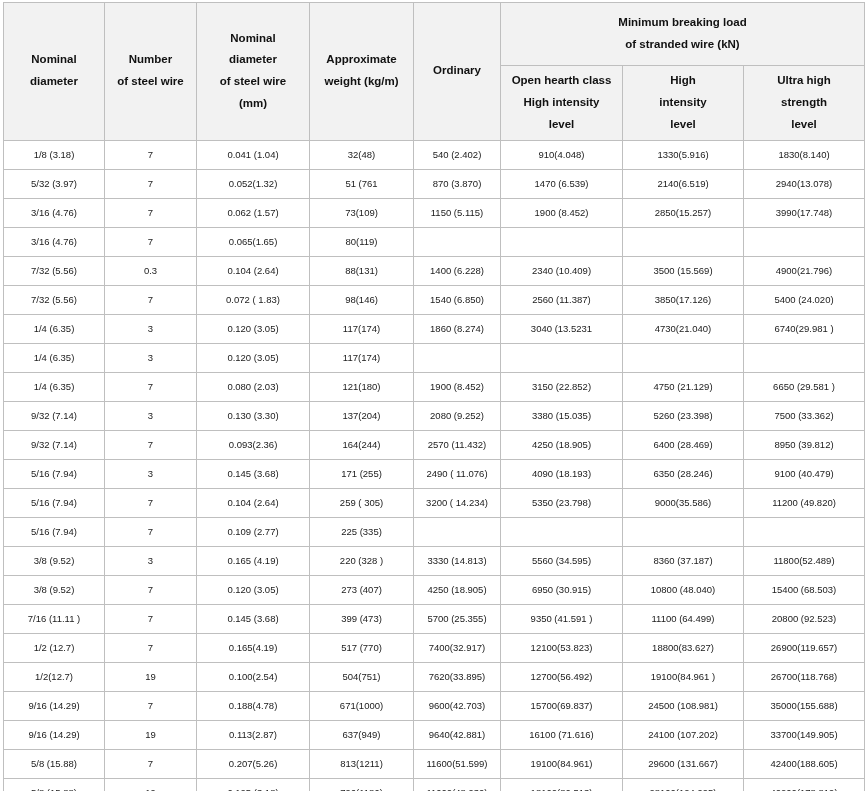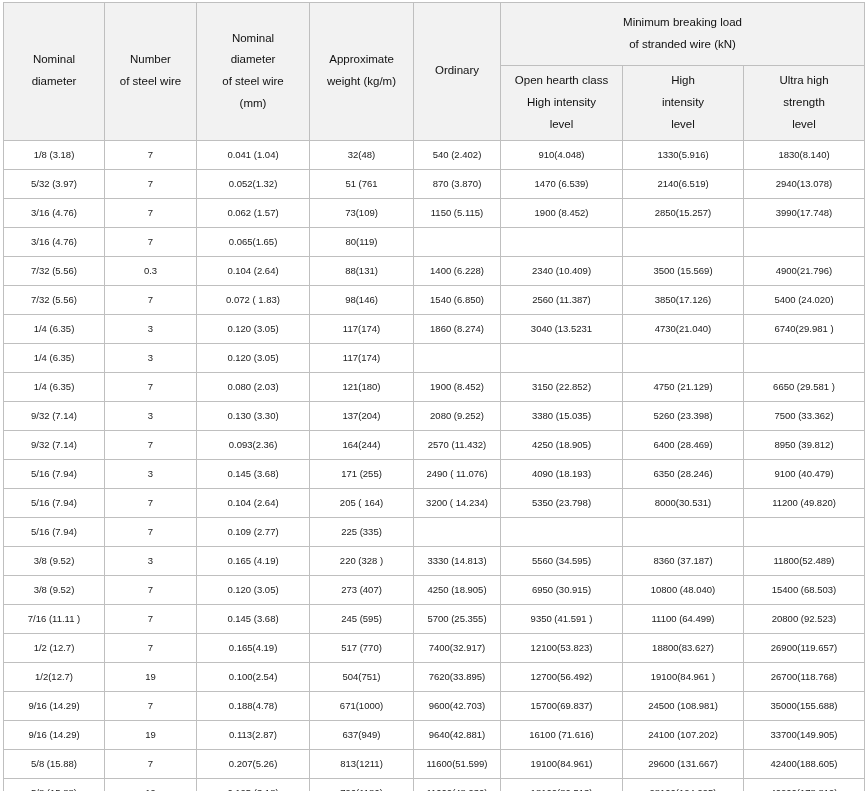--- a/index.html
+++ b/index.html
@@ -26,21 +26,21 @@
     table-layout: fixed;
   }
   table.spec th, table.spec td {
     border: 1px solid #bfbfbf;
     text-align: center;
     vertical-align: middle;
   }
   table.spec thead th {
     background: #f2f2f2;
     font-size: 11.5px;
-    font-weight: normal;
+    font-weight: bold;
     line-height: 1.9;
     padding: 4px 2px;
     color: #111111;
   }
   table.spec tbody td {
     font-size: 9.5px;
     font-weight: normal;
     height: 26px;
     padding: 1px 2px;
     color: #202020;
@@ -206,24 +206,24 @@
           <td>171 (255)</td>
           <td>2490 ( 11.076)</td>
           <td>4090 (18.193)</td>
           <td>6350 (28.246)</td>
           <td>9100 (40.479)</td>
         </tr>
         <tr>
           <td>5/16 (7.94)</td>
           <td>7</td>
           <td>0.104 (2.64)</td>
-          <td>205 ( 164)</td>
+          <td>259 ( 305)</td>
           <td>3200 ( 14.234)</td>
           <td>5350 (23.798)</td>
-          <td>8000(30.531)</td>
+          <td>9000(35.586)</td>
           <td>11200 (49.820)</td>
         </tr>
         <tr>
           <td>5/16 (7.94)</td>
           <td>7</td>
           <td>0.109 (2.77)</td>
           <td>225 (335)</td>
           <td></td>
           <td></td>
           <td></td>
@@ -246,21 +246,21 @@
           <td>273 (407)</td>
           <td>4250 (18.905)</td>
           <td>6950 (30.915)</td>
           <td>10800 (48.040)</td>
           <td>15400 (68.503)</td>
         </tr>
         <tr>
           <td>7/16 (11.11 )</td>
           <td>7</td>
           <td>0.145 (3.68)</td>
-          <td>245 (595)</td>
+          <td>399 (473)</td>
           <td>5700 (25.355)</td>
           <td>9350 (41.591 )</td>
           <td>11100 (64.499)</td>
           <td>20800 (92.523)</td>
         </tr>
         <tr>
           <td>1/2 (12.7)</td>
           <td>7</td>
           <td>0.165(4.19)</td>
           <td>517 (770)</td>

